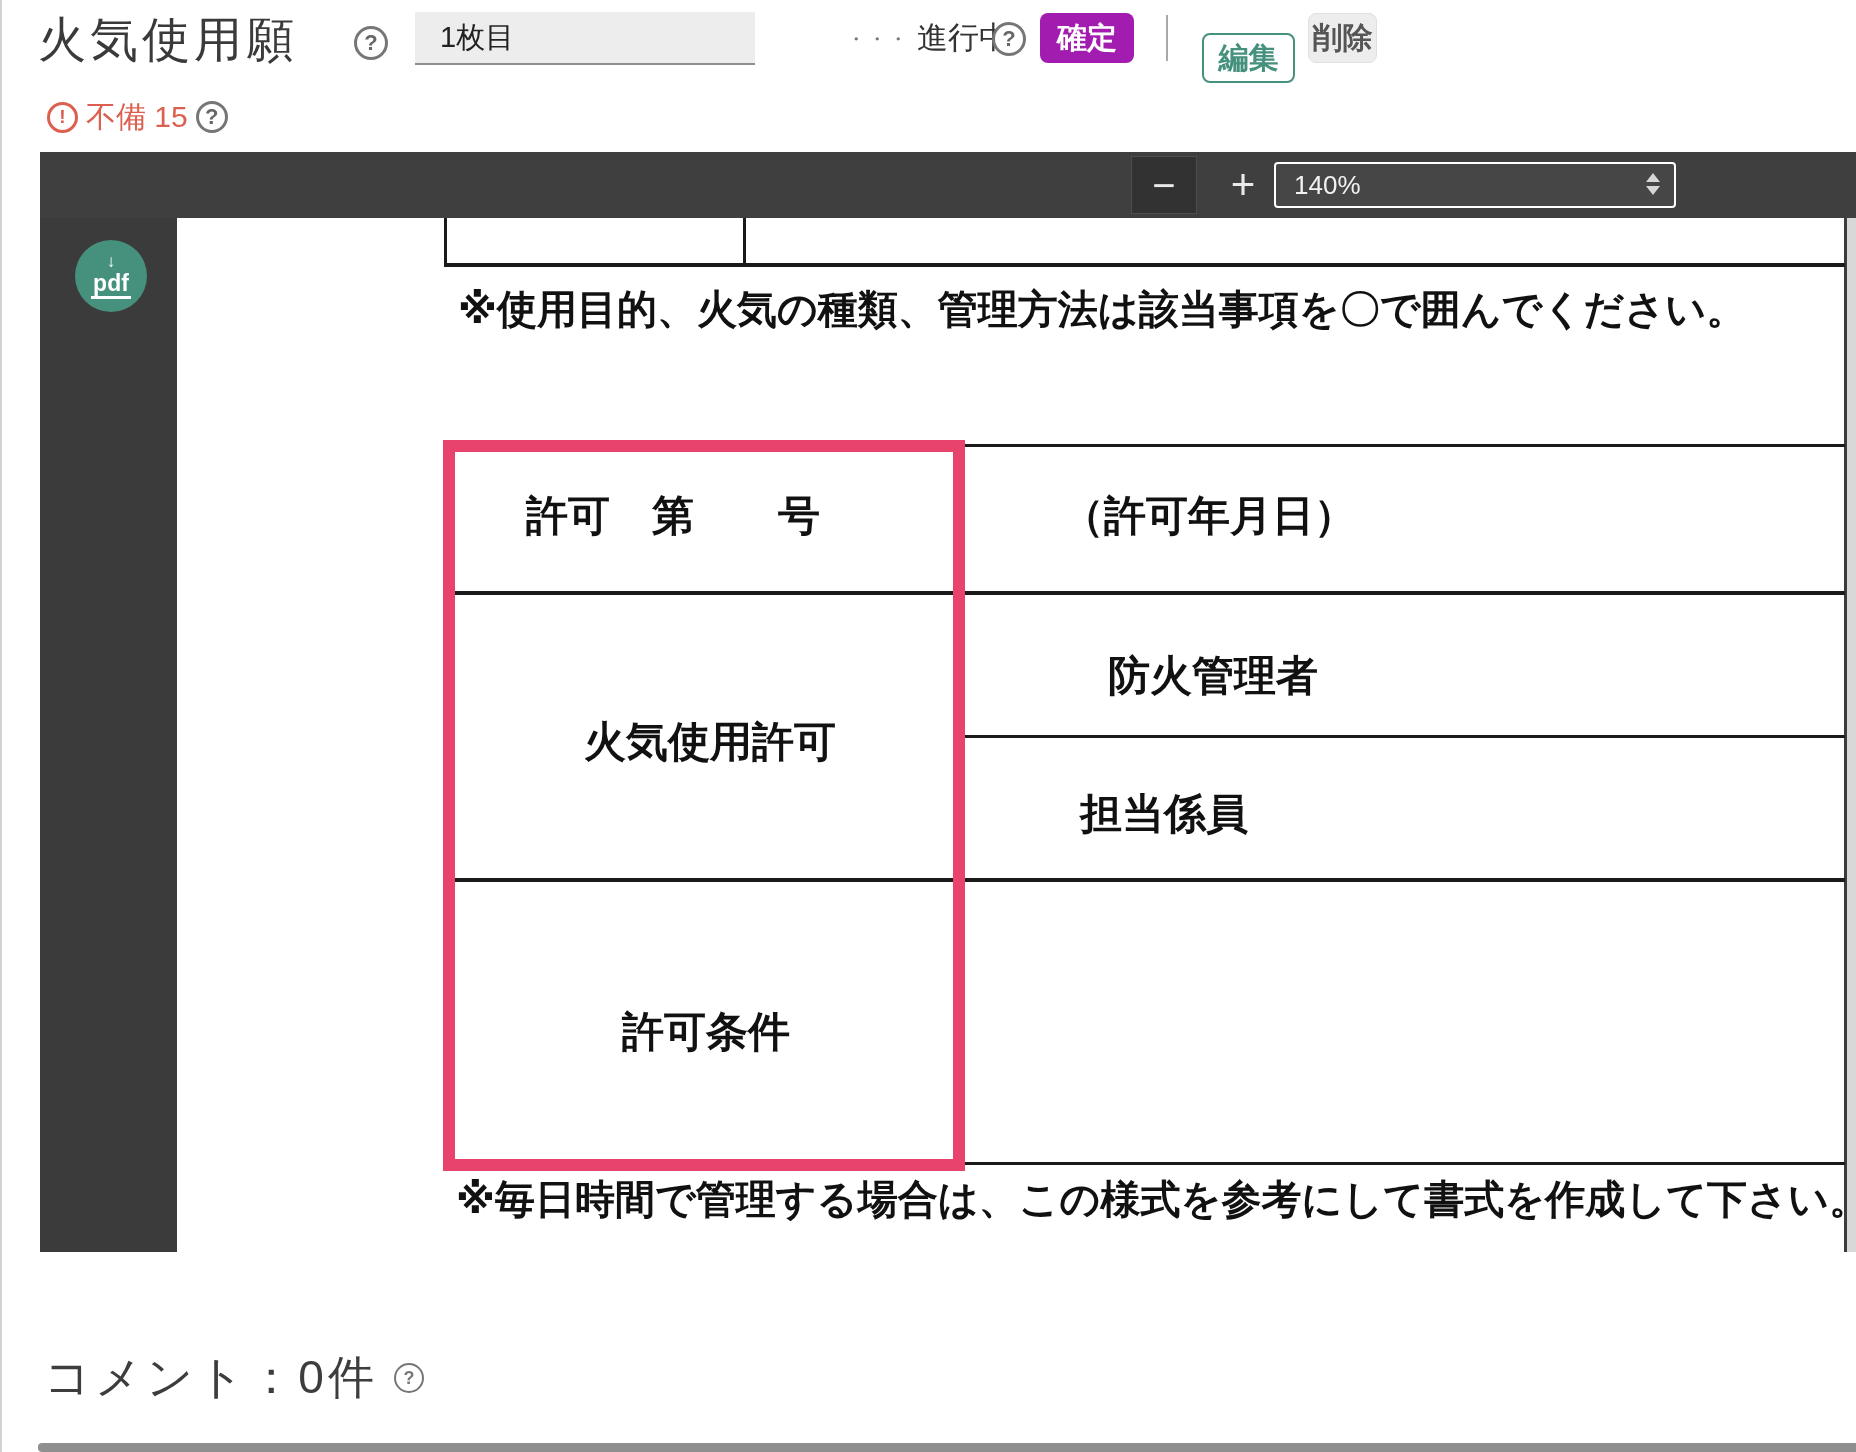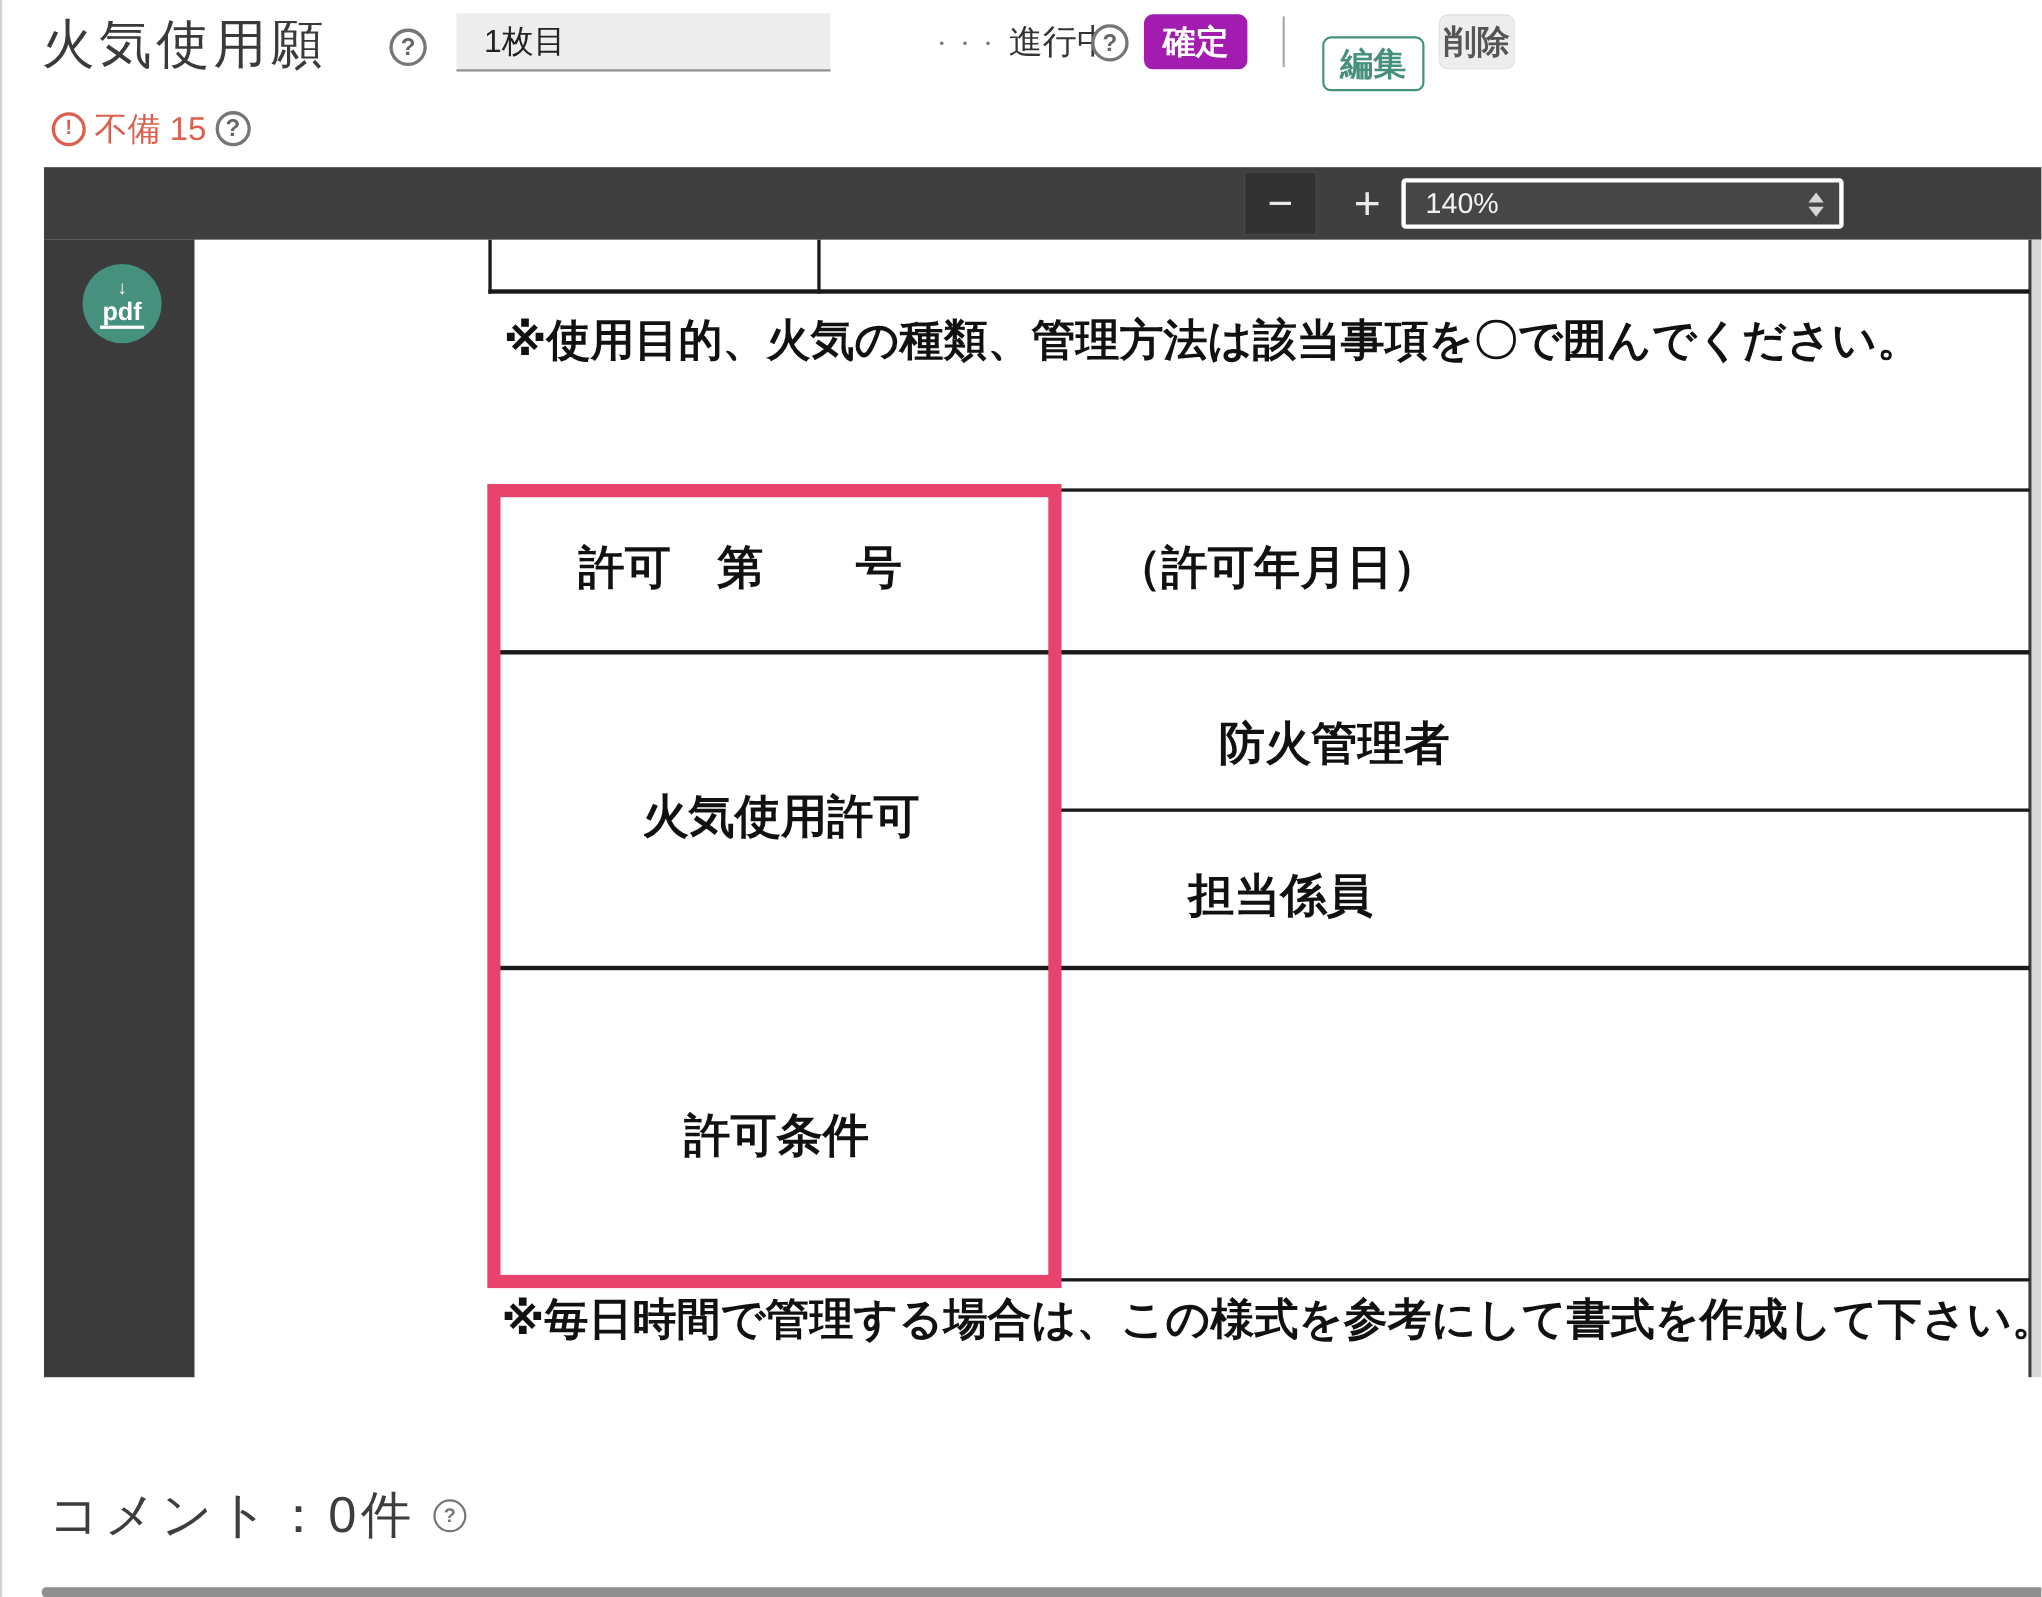--- a/index.html
+++ b/index.html
@@ -61,21 +61,21 @@
     background:#323232; border:1px solid #4d4d4d; color:#eaeaea;
     font-size:40px; display:flex; align-items:center; justify-content:center; cursor:pointer;
   }
   .zoom-plus {
     position:absolute; left:1174px; top:4px; width:58px; height:58px;
     background:transparent; border:none; color:#eaeaea;
     font-size:42px; display:flex; align-items:center; justify-content:center; cursor:pointer;
   }
   .zoom-select {
     position:absolute; left:1234px; top:10px; width:402px; height:46px;
-    background:#464646; border:4px solid #ffffff; border-radius:4px;
+    background:#464646; border:2px solid #ffffff; border-radius:4px;
     display:flex; align-items:center; cursor:pointer;
   }
   .zoom-select-label { font-size:26px; color:#f2f2f2; padding-left:18px; }
   .spinner { position:absolute; right:14px; top:9px; display:flex; flex-direction:column; gap:4px; }
   .tri-up   { width:0; height:0; border-left:7px solid transparent; border-right:7px solid transparent; border-bottom:9px solid #d6d6d6; }
   .tri-down { width:0; height:0; border-left:7px solid transparent; border-right:7px solid transparent; border-top:9px solid #d6d6d6; }
 
   .viewer-sidebar { position:absolute; left:38px; top:218px; width:137px; height:1034px; background:#3b3b3b; }
   .doc-area { position:absolute; left:175px; top:218px; width:1681px; height:1034px; background:#fff; }
   .page-gutter { position:absolute; left:1845px; top:218px; width:11px; height:1034px; background:#d8d8d8; }
@@ -171,21 +171,21 @@
 
   <div class="doc-text" style="left:444px; top:282px; font-size:40px;">※使用目的、火気の種類、管理方法は該当事項を〇で囲んでください。</div>
 
   <div class="hline" style="left:952px; top:444px; width:891px; height:3px;"></div>
   <div class="hline" style="left:442px; top:591px; width:1401px; height:4px;"></div>
   <div class="hline" style="left:952px; top:735px; width:891px; height:3px;"></div>
   <div class="hline" style="left:442px; top:878px; width:1401px; height:4px;"></div>
   <div class="hline" style="left:952px; top:1162px; width:891px; height:3px;"></div>
 
   <div class="doc-text" style="left:512px; top:488px; font-size:42px;">許可　第　　号</div>
-  <div class="doc-text" style="left:1000px; top:488px; font-size:42px;">（許可年月日）</div>
+  <div class="doc-text" style="left:1048px; top:488px; font-size:42px;">（許可年月日）</div>
   <div class="doc-text" style="left:1094px; top:648px; font-size:42px;">防火管理者</div>
   <div class="doc-text" style="left:1066px; top:786px; font-size:42px;">担当係員</div>
   <div class="doc-text" style="left:570px; top:714px; font-size:42px;">火気使用許可</div>
   <div class="doc-text" style="left:608px; top:1004px; font-size:42px;">許可条件</div>
 
   <div class="highlight-box"></div>
 
   <div class="doc-text" style="left:442px; top:1172px; font-size:40px; z-index:6;">※毎日時間で管理する場合は、この様式を参考にして書式を作成して下さい。</div>
 
   <div class="comments-row">

